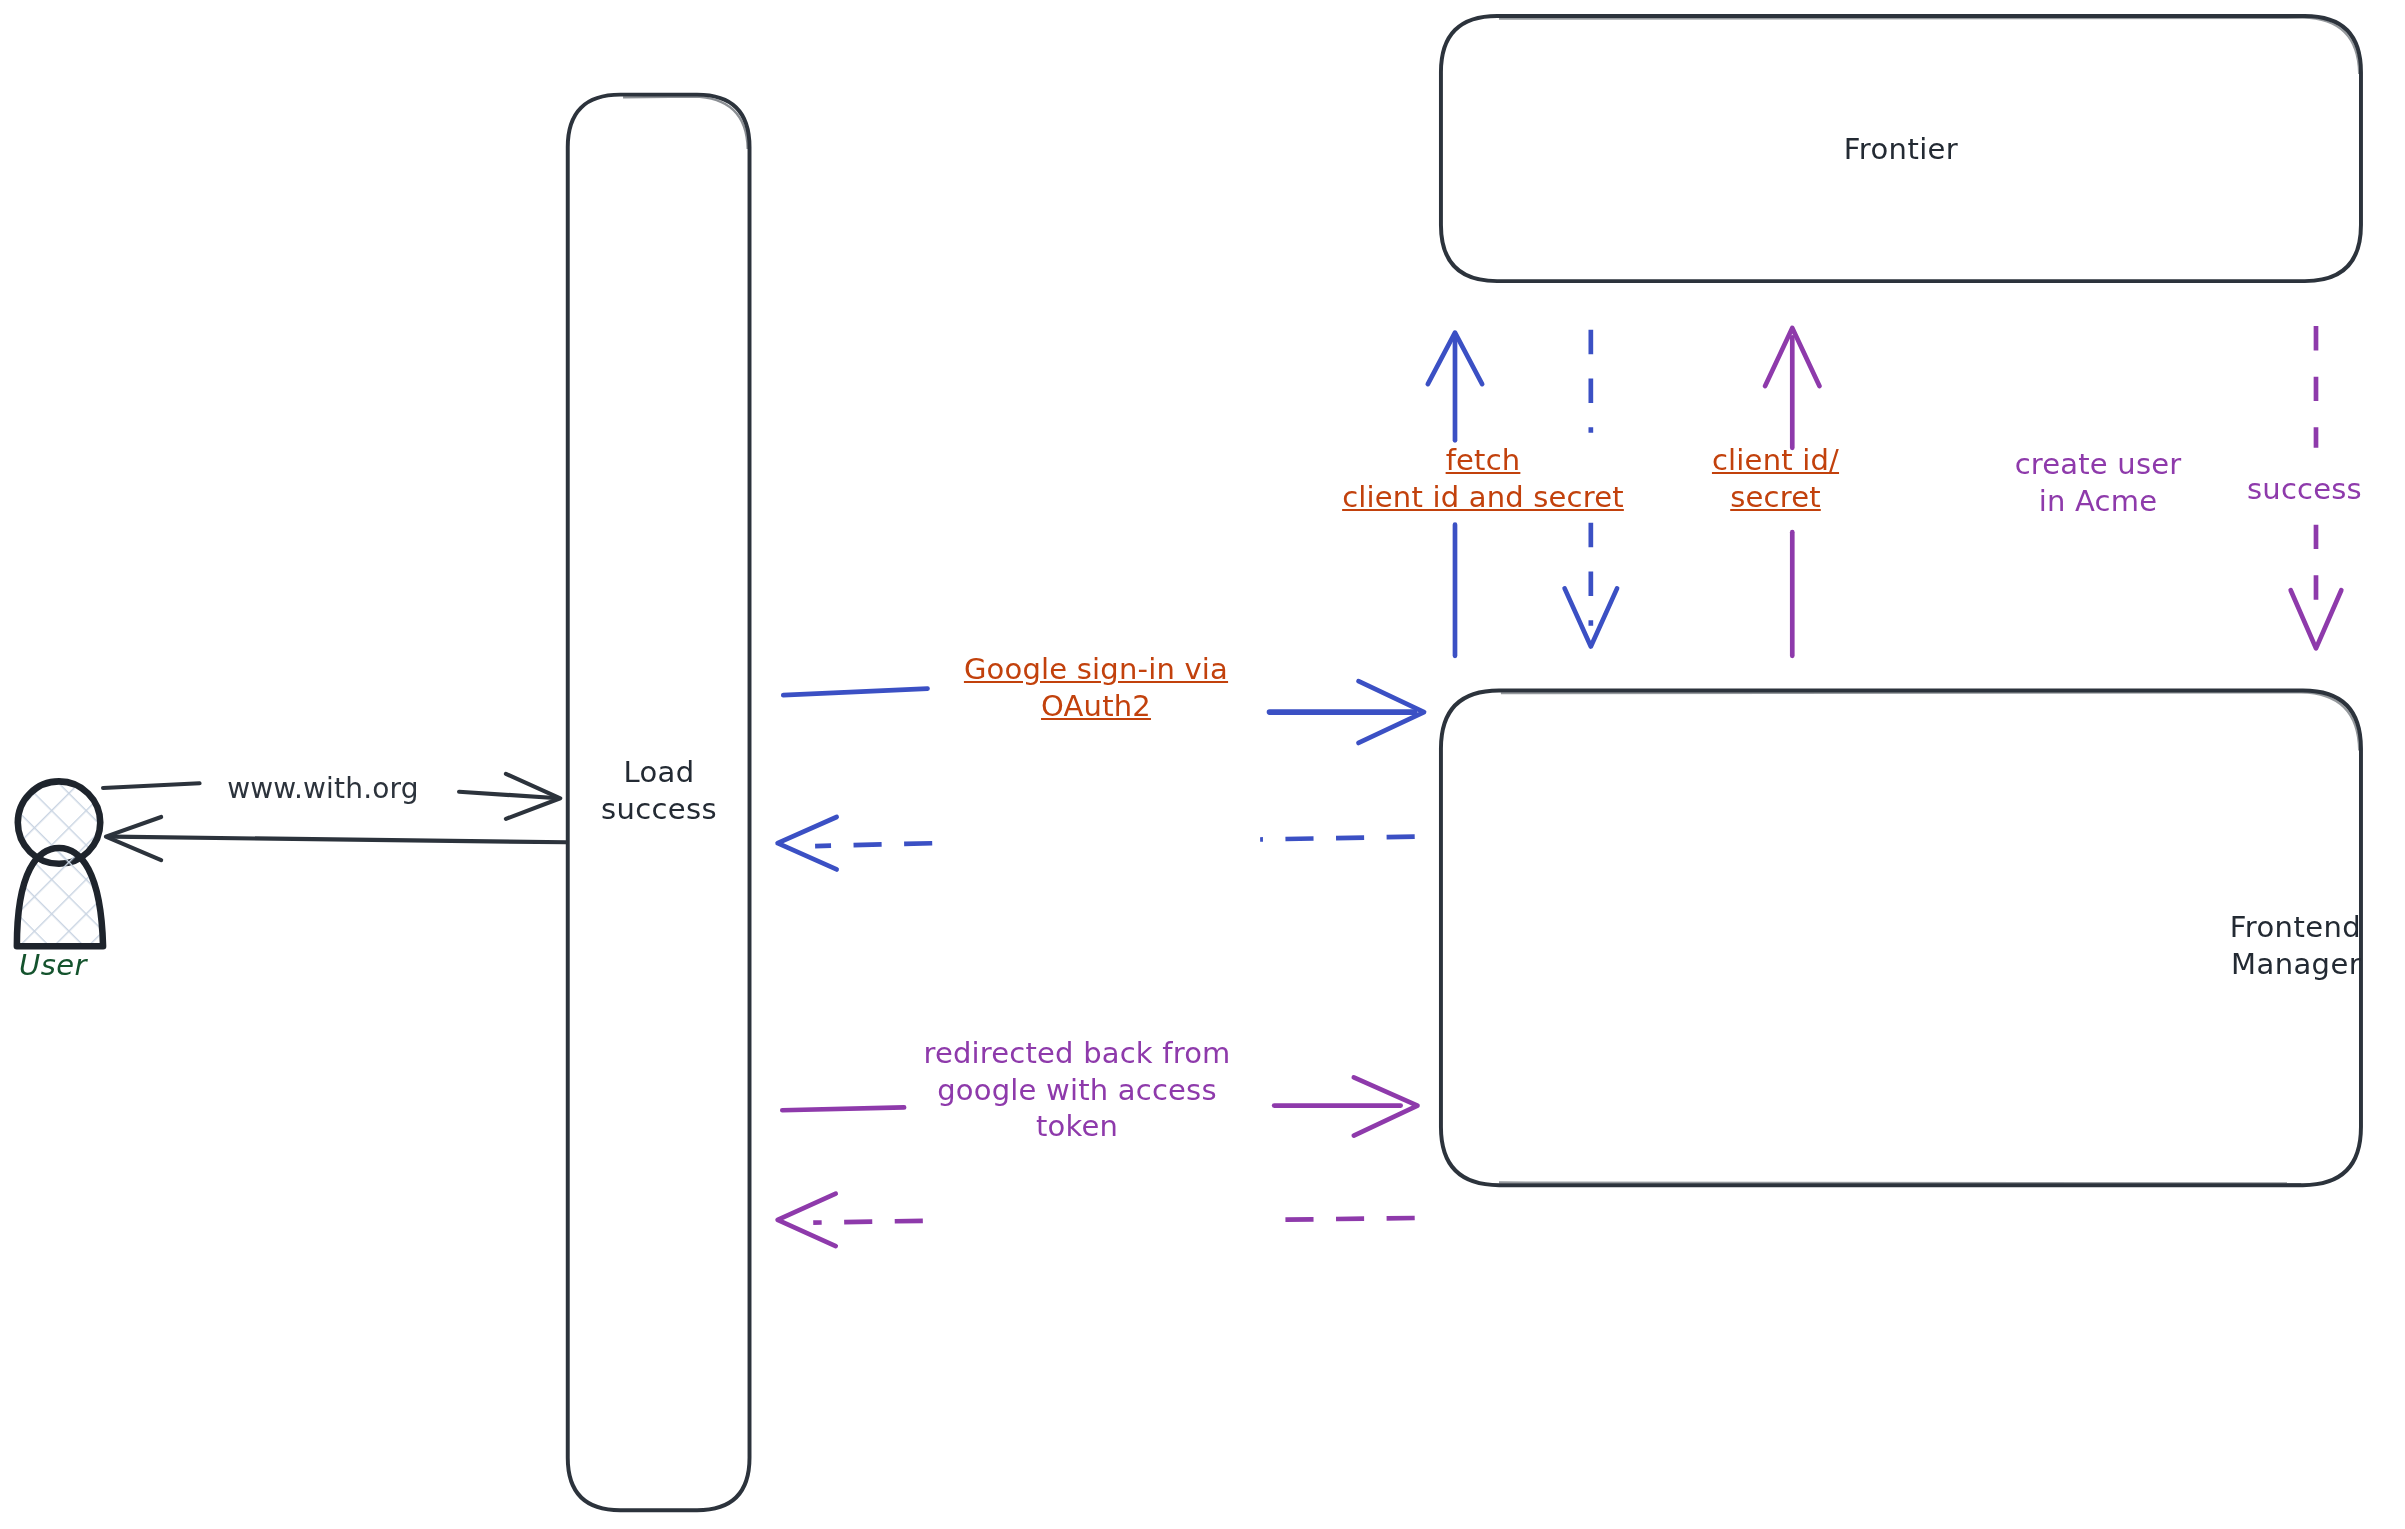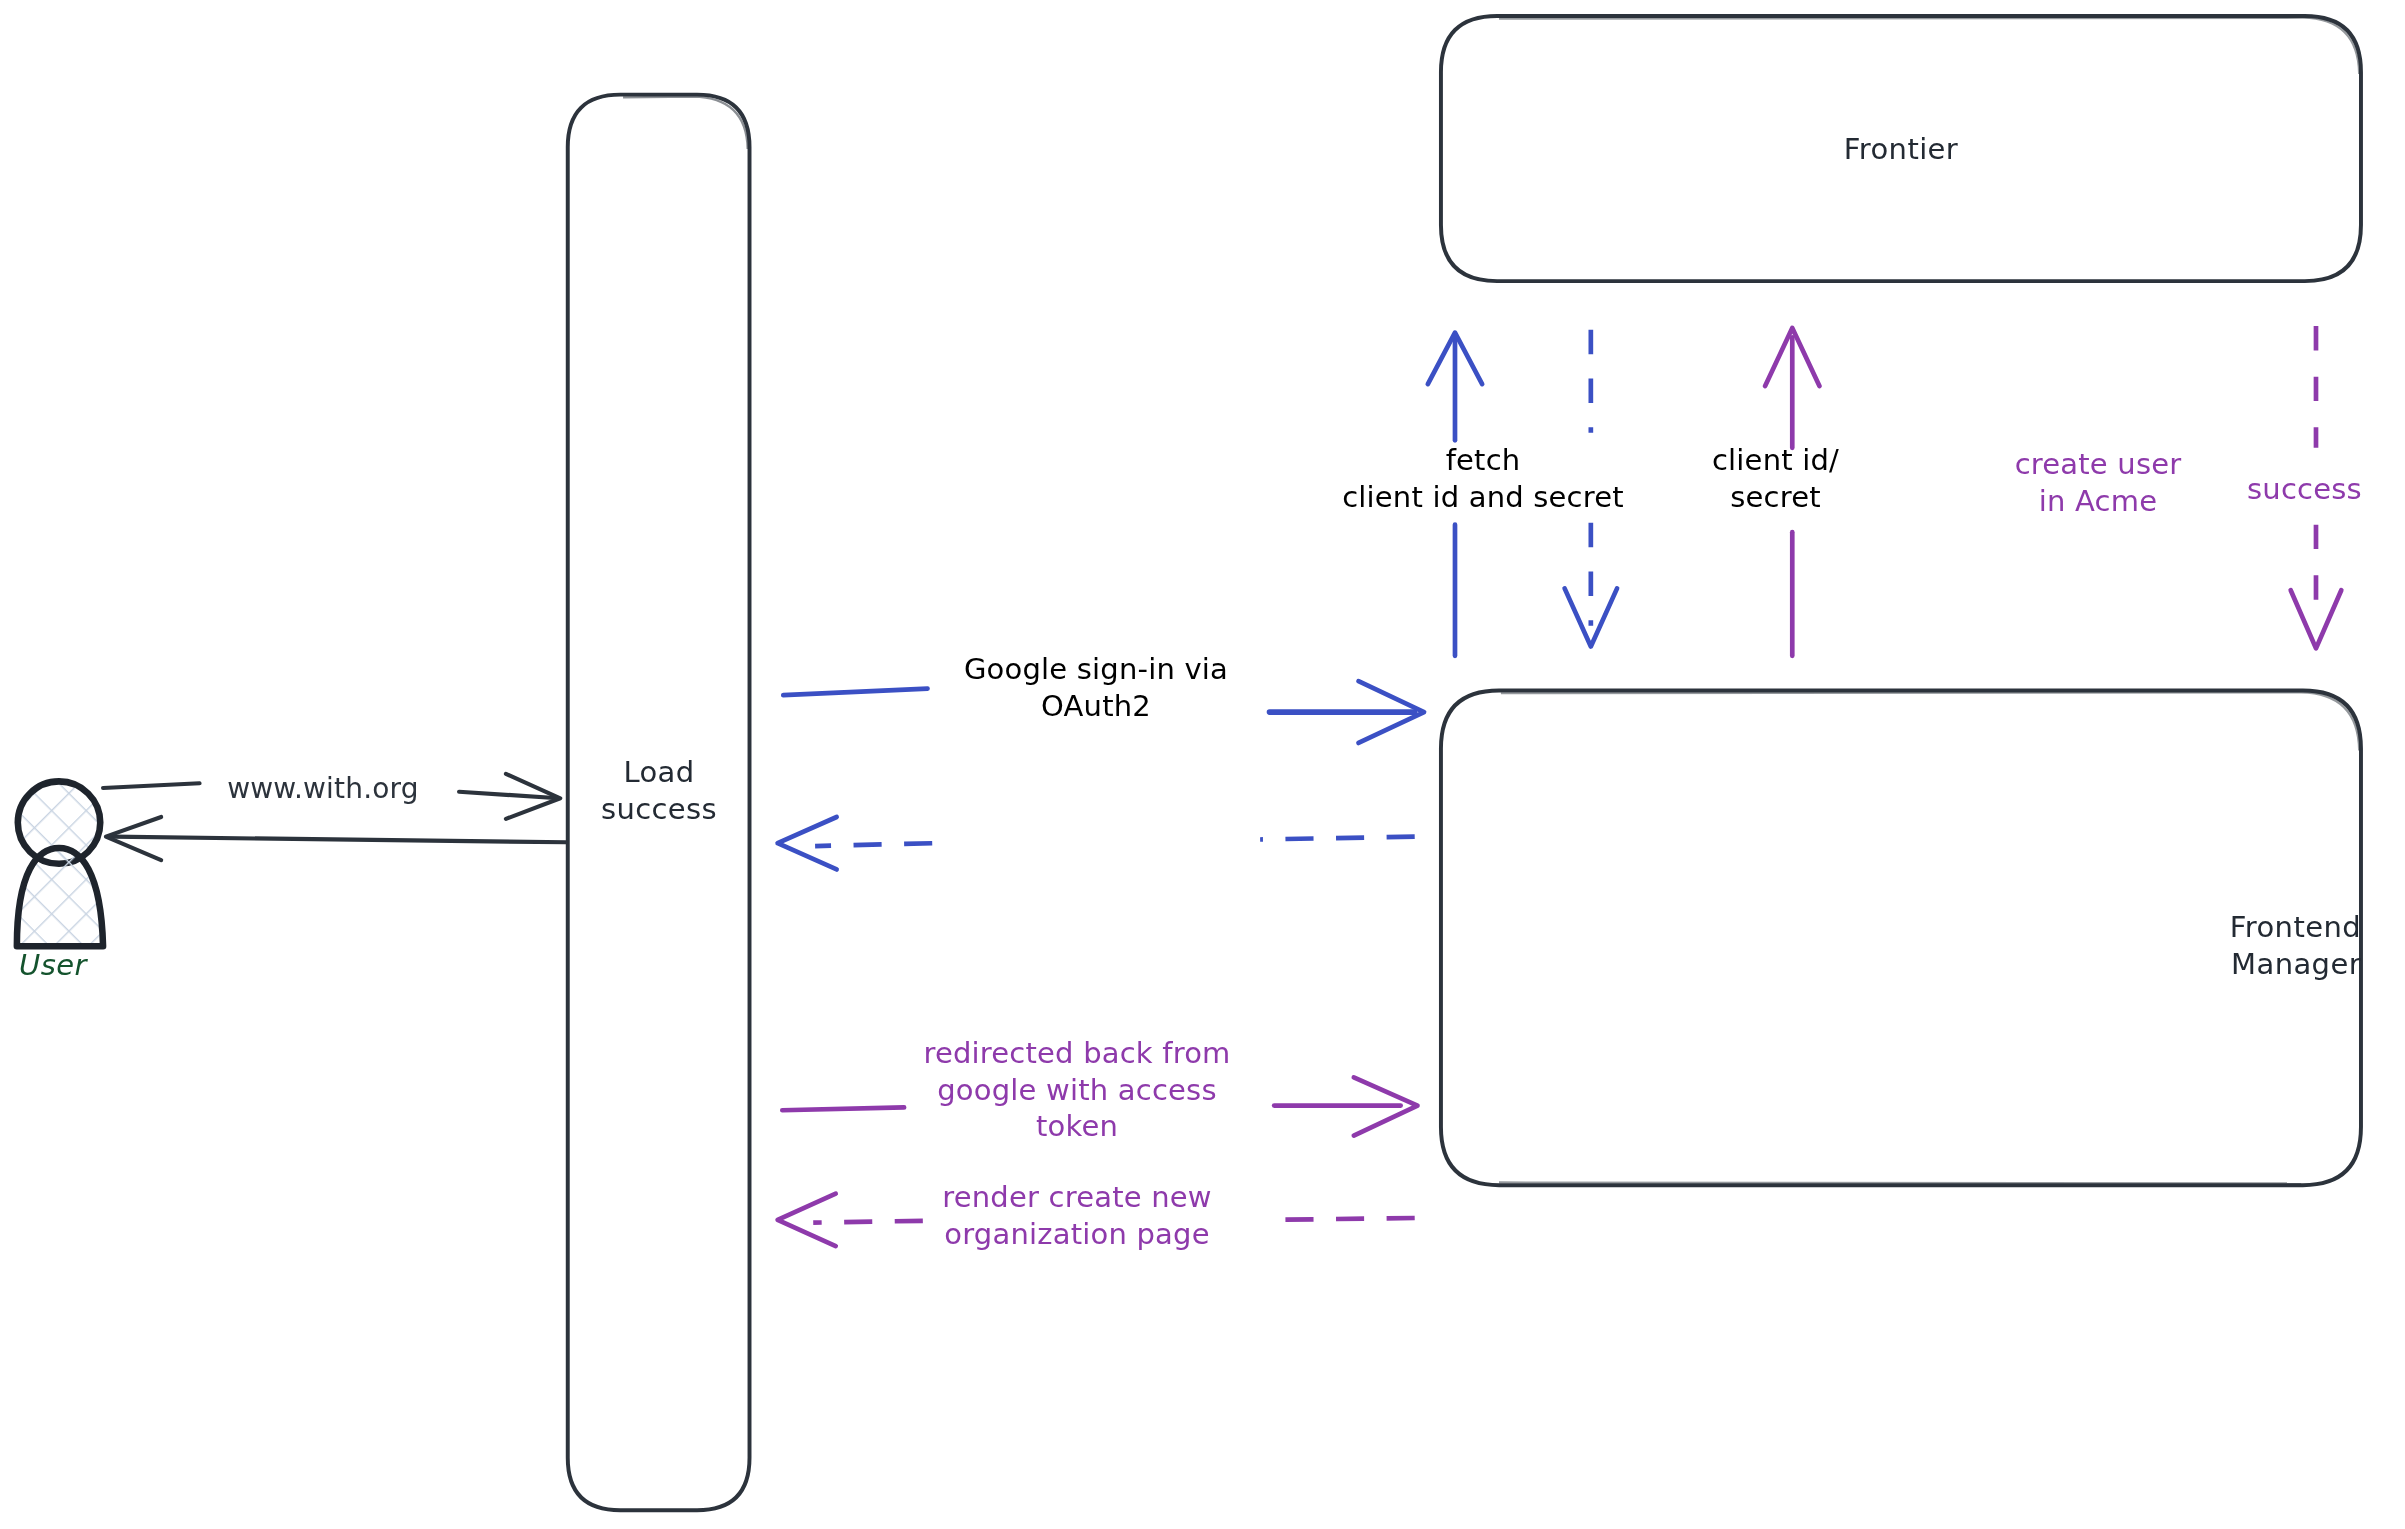--- a/index.html
+++ b/index.html
@@ -38,21 +38,21 @@
   }
   .edge-label {
     position: absolute;
     font-family: "DejaVu Sans", sans-serif;
     font-size: 29px;
     line-height: 1.26;
     text-align: center;
     letter-spacing: 0.2px;
     white-space: pre-line;
   }
-  .edge-label.blue { color: #000000; }
+  .edge-label.blue { color: #c2410c; text-decoration: underline; }
   .edge-label.purple { color: #8e3aab; }
   .edge-label.dark  { color: #2c333c; }
   .actor-caption {
     position: absolute;
     color: #14532d;
     font-family: "DejaVu Sans", sans-serif;
     font-size: 29px;
     letter-spacing: 0.4px;
     font-style: italic;
   }
@@ -167,22 +167,20 @@
   <div class="edge-label dark" style="left:178px; top:771px; width:290px; font-size:28px;">www.with.org</div>
 
   <div class="edge-label blue" style="left:899px; top:651px; width:394px;">Google sign-in via
 OAuth2</div>
 
 
   <div class="edge-label purple" style="left:871px; top:1035px; width:412px;">redirected back from
 google with access
 token</div>
 
-  <div class="edge-label purple" style="left:899px; top:1179px; width:356px;">render create new
-organization page</div>
 
   <div class="edge-label blue" style="left:1291px; top:442px; width:384px;">fetch
 client id and secret</div>
 
   <div class="edge-label blue" style="left:1677px; top:442px; width:197px;">client id/
 secret</div>
 
   <div class="edge-label purple" style="left:1974px; top:446px; width:248px;">create user
 in Acme</div>
 

